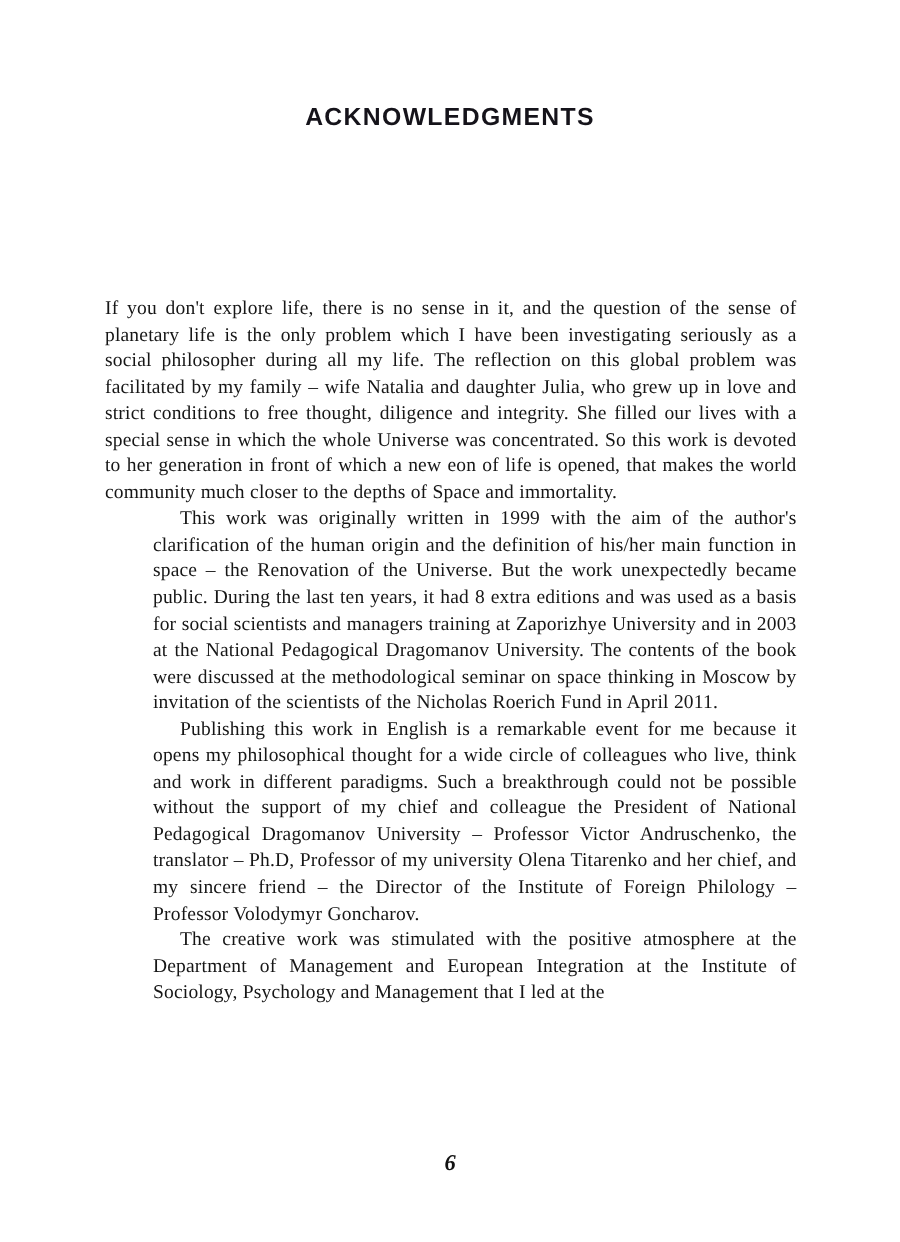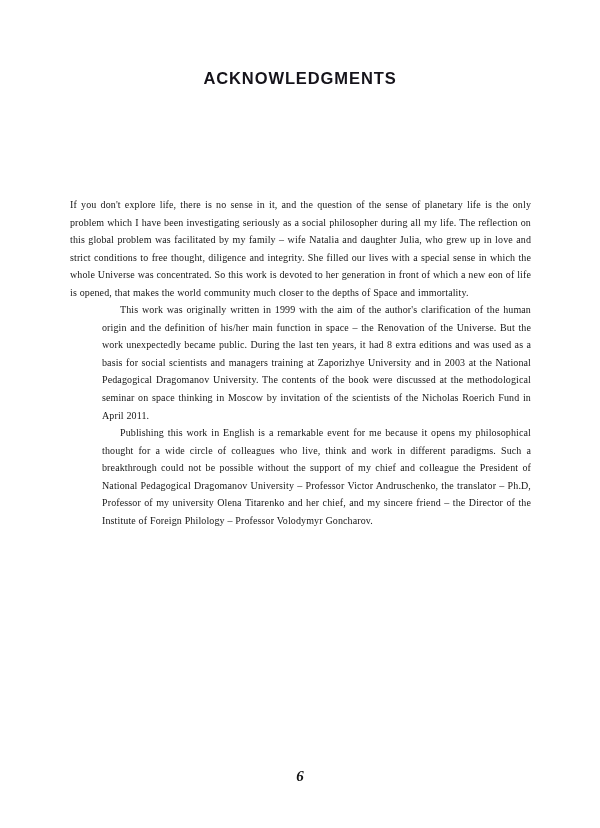--- a/index.html
+++ b/index.html
@@ -41,21 +41,21 @@
     position: absolute;
     top: 196px;
     left: 70px;
     width: 461px;
   }
 
   .para {
     margin: 0;
     text-align: justify;
     text-align-last: left;
-    font-size: 10px;
+    font-size: 13px;
     line-height: 17.55px;
     letter-spacing: 0.12px;
     word-spacing: 0.15px;
     color: #161616;
     hyphens: manual;
     -webkit-hyphens: manual;
   }
 
   .para.indented {
     text-indent: 18px;
@@ -79,17 +79,18 @@
 <body>
 
 <div class="page">
 
   <h1 class="page-title">ACKNOWLEDGMENTS</h1>
 
   <div class="body-block">
     <p class="para">If you don't explore life, there is no sense in it, and the question of the sense of planetary life is the only problem which I have been investigating seriously as a social philosopher during all my life. The reflection on this global problem was facilitated by my family – wife Natalia and daughter Julia, who grew up in love and strict conditions to free thought, diligence and integrity. She filled our lives with a special sense in which the whole Universe was concentrated. So this work is devoted to her generation in front of which a new eon of life is opened, that makes the world community much closer to the depths of Space and immortality.</p>
     <p class="para indented">This work was originally written in 1999 with the aim of the author's clarification of the human origin and the definition of his/her main function in space – the Renovation of the Universe. But the work unexpectedly became public. During the last ten years, it had 8 extra editions and was used as a basis for social scientists and managers training at Zaporizhye University and in 2003 at the National Pedagogical Dragomanov University. The contents of the book were discussed at the methodological seminar on space thinking in Moscow by invitation of the scientists of the Nicholas Roerich Fund in April 2011.</p>
     <p class="para indented">Publishing this work in English is a remarkable event for me because it opens my philosophical thought for a wide circle of colleagues who live, think and work in different paradigms. Such a breakthrough could not be possible without the support of my chief and colleague the President of National Pedagogical Dragomanov University – Professor Victor Andruschenko, the translator – Ph.D, Professor of my university Olena Titarenko and her chief, and my sincere friend – the Director of the Institute of Foreign Philology – Professor Volodymyr Goncharov.</p>
+    <p class="para indented">The creative work was stimulated with the positive atmosphere at the Department of Management and European Integration at the Institute of Sociology, Psychology and Management that I led at the</p>
   </div>
 
   <div class="page-number">6</div>
 
 </div>
 
 </body></html>

